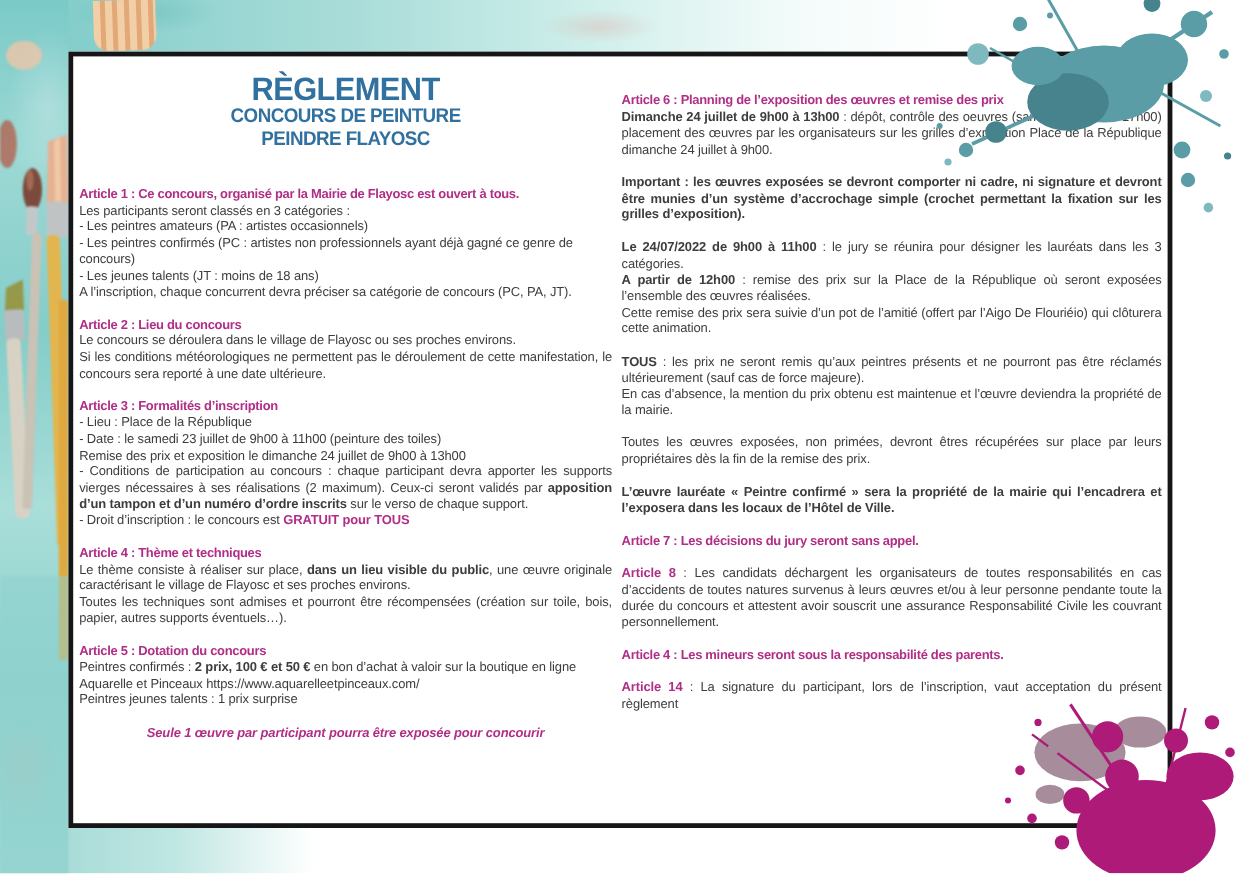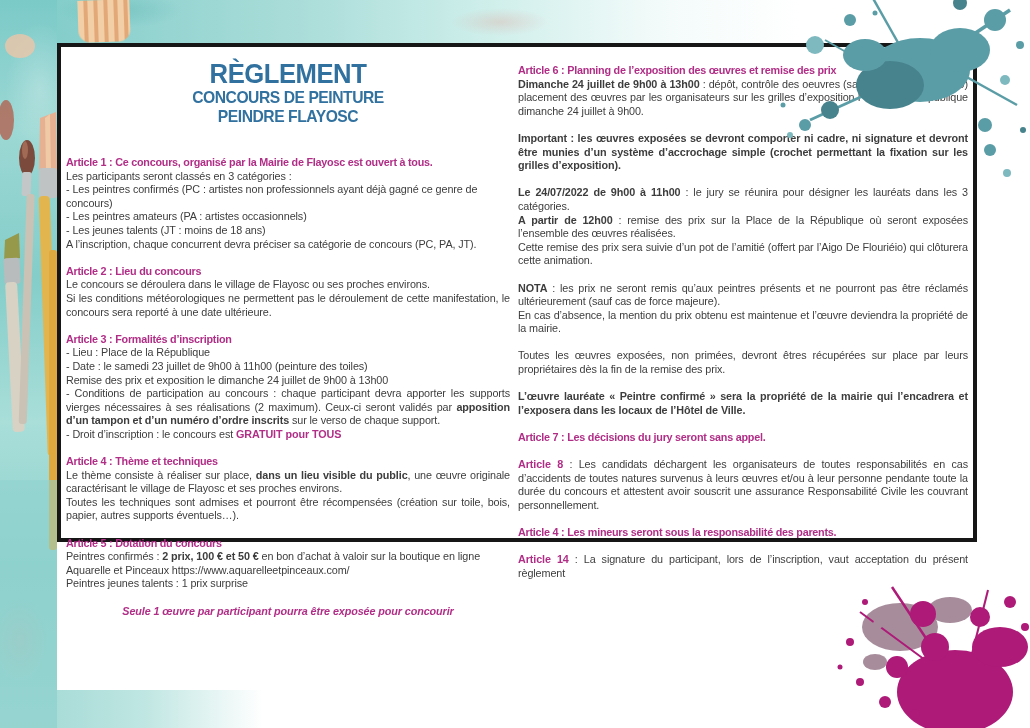--- a/index.html
+++ b/index.html
@@ -30,26 +30,26 @@
     position:absolute;left:78px;top:0;width:52px;height:42px;
     background:repeating-linear-gradient(90deg,#f2cfa6 0 6px,#e3a878 6px 10px);
     border-radius:0 0 12px 12px;transform:rotate(-2deg);filter:blur(.5px);
   }
   .brushes-svg{position:absolute;left:0;top:0;filter:blur(.7px);}
   .splat-teal{position:absolute;left:755px;top:-15px;z-index:3;}
   .splat-magenta{position:absolute;left:830px;top:572px;z-index:3;}
 
   
   .page{
-    position:absolute;left:57px;top:43px;width:920px;height:499px;box-sizing:border-box;
+    position:absolute;left:57px;top:43px;width:920px;height:647px;box-sizing:border-box;
     background:var(--page-bg,#fff);border:4px solid var(--border,#161616);z-index:2;
   }
   .col{position:absolute;top:0;}
   .col.left{left:5px;width:444px;}
-  .col.right{left:457px;width:450px;padding-top:17px;}
+  .col.right{left:457px;width:450px;padding-top:31px;}
 
   .title{margin-top:13px;margin-bottom:30px;text-align:center;color:var(--blue);
          font-weight:bold;letter-spacing:-.5px;transform:scaleX(.95);transform-origin:50% 0;}
   .t1{font-size:27px;line-height:28px;}
   .t2{font-size:16.5px;line-height:19px;}
 
   p{margin:0;font-size:10.8px;line-height:13.6px;letter-spacing:-.1px;color:var(--body);}
   .gap{height:13.6px;}
   .h{color:var(--mag);font-weight:bold;letter-spacing:-.25px;white-space:nowrap;}
   .justify{text-align:justify;}
@@ -146,22 +146,22 @@
   <div class="page">
     <div class="col left">
       <div class="title">
         <div class="t1">RÈGLEMENT</div>
         <div class="t2">CONCOURS DE PEINTURE</div>
         <div class="t2">PEINDRE FLAYOSC</div>
       </div>
       <div id="leftBlocks">
           <p class="h"><span>Article 1 : Ce concours, organisé par la Mairie de Flayosc est ouvert à tous.</span></p>
           <p class="p"><span>Les participants seront classés en 3 catégories :</span></p>
+          <p class="p"><span>- Les peintres amateurs (PA : artistes occasionnels)</span></p>
           <p class="p"><span>- Les peintres confirmés (PC : artistes non professionnels ayant déjà gagné ce genre de concours)</span></p>
-          <p class="p"><span>- Les peintres amateurs (PA : artistes occasionnels)</span></p>
           <p class="p"><span>- Les jeunes talents (JT : moins de 18 ans)</span></p>
           <p class="p"><span>A l’inscription, chaque concurrent devra préciser sa catégorie de concours (PC, PA, JT).</span></p>
           <div class="gap"></div>
           <p class="h"><span>Article 2 : Lieu du concours</span></p>
           <p class="p"><span>Le concours se déroulera dans le village de Flayosc ou ses proches environs.</span></p>
           <p class="p justify"><span>Si les conditions météorologiques ne permettent pas le déroulement de cette manifestation, le concours sera reporté à une date ultérieure.</span></p>
           <div class="gap"></div>
           <p class="h"><span>Article 3 : Formalités d’inscription</span></p>
           <p class="p"><span>- Lieu : Place de la République</span></p>
           <p class="p"><span>- Date : le samedi 23 juillet de 9h00 à 11h00 (peinture des toiles)</span></p>
@@ -183,21 +183,21 @@
     <div class="col right" id="rightBlocks">
         <p class="h"><span>Article 6 : Planning de l’exposition des œuvres et remise des prix</span></p>
         <p class="p justify"><span class="b">Dimanche 24 juillet de 9h00 à 13h00</span><span> : dépôt, contrôle des oeuvres (samedi 23 juillet à 17h00) placement des œuvres par les organisateurs sur les grilles d’exposition Place de la République dimanche 24 juillet à 9h00.</span></p>
         <div class="gap"></div>
         <p class="p justify"><span class="b">Important : les œuvres exposées se devront comporter ni cadre, ni signature et devront être munies d’un système d’accrochage simple (crochet permettant la fixation sur les grilles d’exposition).</span></p>
         <div class="gap"></div>
         <p class="p justify"><span class="b">Le 24/07/2022 de 9h00 à 11h00</span><span> : le jury se réunira pour désigner les lauréats dans les 3 catégories.</span></p>
         <p class="p justify"><span class="b">A partir de 12h00</span><span> : remise des prix sur la Place de la République où seront exposées l’ensemble des œuvres réalisées.</span></p>
         <p class="p justify"><span>Cette remise des prix sera suivie d’un pot de l’amitié (offert par l’Aigo De Flouriéio) qui clôturera cette animation.</span></p>
         <div class="gap"></div>
-        <p class="p justify"><span class="b">NOTA</span><span> : les prix ne seront remis qu’aux peintres présents et ne pourront pas être réclamés ultérieurement (sauf cas de force majeure).</span></p>
+        <p class="p justify"><span class="b">TOUS</span><span> : les prix ne seront remis qu’aux peintres présents et ne pourront pas être réclamés ultérieurement (sauf cas de force majeure).</span></p>
         <p class="p justify"><span>En cas d’absence, la mention du prix obtenu est maintenue et l’œuvre deviendra la propriété de la mairie.</span></p>
         <div class="gap"></div>
         <p class="p justify"><span>Toutes les œuvres exposées, non primées, devront êtres récupérées sur place par leurs propriétaires dès la fin de la remise des prix.</span></p>
         <div class="gap"></div>
         <p class="p justify"><span class="b">L’œuvre lauréate « Peintre confirmé » sera la propriété de la mairie qui l’encadrera et l’exposera dans les locaux de l’Hôtel de Ville.</span></p>
         <div class="gap"></div>
         <p class="h"><span>Article 7 : Les décisions du jury seront sans appel.</span></p>
         <div class="gap"></div>
         <p class="p justify"><span class="b m">Article 8</span><span> : Les candidats déchargent les organisateurs de toutes responsabilités en cas d’accidents de toutes natures survenus à leurs œuvres et/ou à leur personne pendante toute la durée du concours et attestent avoir souscrit une assurance Responsabilité Civile les couvrant personnellement.</span></p>
         <div class="gap"></div>

